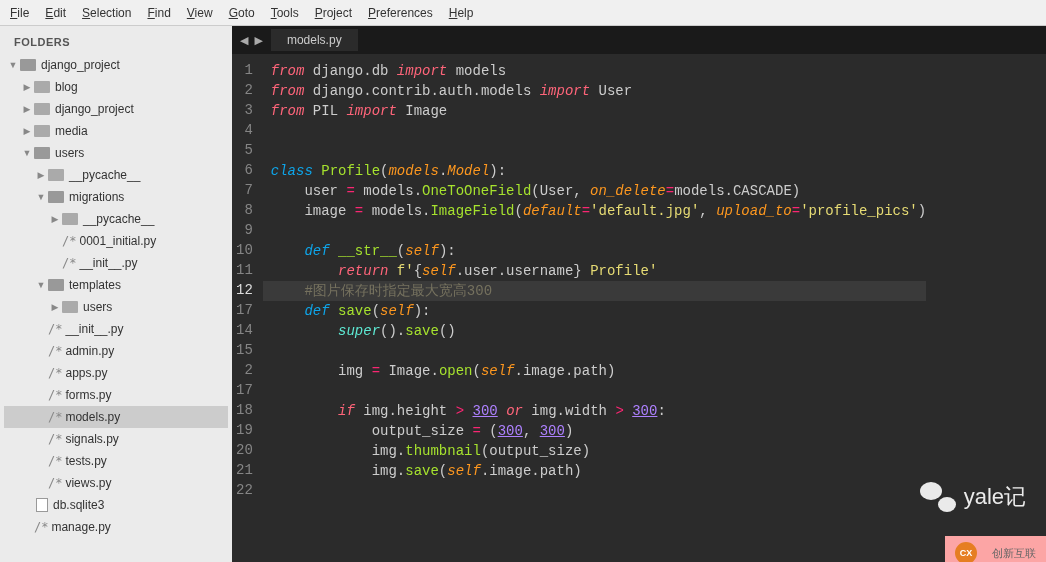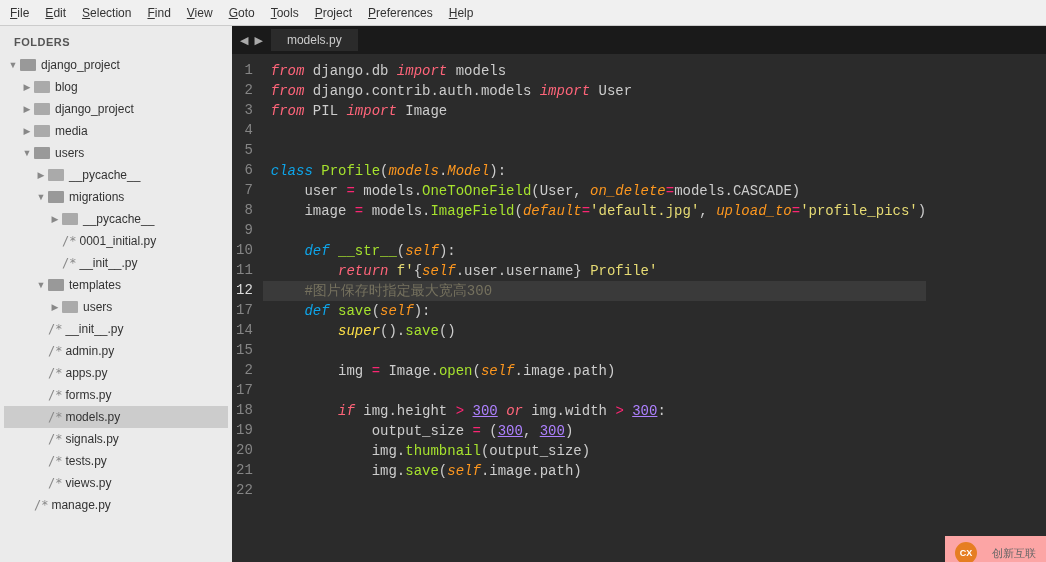--- a/index.html
+++ b/index.html
@@ -41,21 +41,21 @@
 .kw2 { color: #0ea5e9; font-style: italic; }
 .cls { color: #a6e22e; }
 .fn { color: #a6e22e; }
 .str { color: #e6db74; }
 .num { color: #ae81ff; text-decoration: underline; }
 .op { color: #f92672; }
 .param { color: #fd971f; font-style: italic; }
 .punct { color: #ccc; }
 .name { color: #ccc; }
 .comment { color: #75715e; }
-.builtin { color: #fde047; font-style: italic; }
+.builtin { color: #5eead4; font-style: italic; }
 
 .watermark-wechat { position: absolute; right: 20px; bottom: 58px; color: #fff; font-size: 22px; font-family: "Microsoft YaHei", sans-serif; display: flex; align-items: center; gap: 8px; opacity: 0.9; }
 .wechat-ico { width: 36px; height: 30px; position: relative; }
 .wechat-ico::before { content: ""; position: absolute; width: 22px; height: 18px; background: #fff; border-radius: 50%; top: 0; left: 0; }
 .wechat-ico::after { content: ""; position: absolute; width: 18px; height: 15px; background: #fff; border-radius: 50%; bottom: 0; right: 0; }
 
 .watermark-brand { position: absolute; right: 0; bottom: 0; background: #fca5a5; color: #666; font-size: 11px; padding: 6px 10px; display: flex; align-items: center; gap: 15px; font-family: "Microsoft YaHei", sans-serif; }
 .brand-ico { width: 22px; height: 22px; border: 2px solid #e67e22; border-radius: 50%; background: #e67e22; position: relative; display: flex; align-items: center; justify-content: center; color: #fff; font-weight: bold; font-size: 9px; }
 </style>
 </head>
@@ -170,20 +170,25 @@
         </li>
         <li class="tree-item indent-2">
           <span class="arrow"></span>
           <span class="fprefix">/*</span>
           <span>tests.py</span>
         </li>
         <li class="tree-item indent-2">
           <span class="arrow"></span>
           <span class="fprefix">/*</span>
           <span>views.py</span>
+        </li>
+        <li class="tree-item indent-1">
+          <span class="arrow"></span>
+          <span class="file-icon"></span>
+          <span>db.sqlite3</span>
         </li>
         <li class="tree-item indent-1">
           <span class="arrow"></span>
           <span class="fprefix">/*</span>
           <span>manage.py</span>
         </li>
       </ul>
   </div>
 
   <div class="editor-area">
@@ -214,19 +219,23 @@
           <div>2</div>
           <div>17</div>
           <div>18</div>
           <div>19</div>
           <div>20</div>
           <div>21</div>
           <div>22</div>
         </div>
       <div class="code" id="code"><div class="line"><span class="kw">from</span><span class="name"> django</span><span class="punct">.</span><span class="name">db</span><span class="name"> </span><span class="kw">import</span><span class="name"> models</span></div><div class="line"><span class="kw">from</span><span class="name"> django</span><span class="punct">.</span><span class="name">contrib</span><span class="punct">.</span><span class="name">auth</span><span class="punct">.</span><span class="name">models</span><span class="name"> </span><span class="kw">import</span><span class="name"> User</span></div><div class="line"><span class="kw">from</span><span class="name"> PIL</span><span class="name"> </span><span class="kw">import</span><span class="name"> Image</span></div><div class="line"></div><div class="line"></div><div class="line"><span class="kw2">class</span><span class="name"> </span><span class="cls">Profile</span><span class="punct">(</span><span class="param">models</span><span class="punct">.</span><span class="param">Model</span><span class="punct">)</span><span class="punct">:</span></div><div class="line"><span class="name">    user </span><span class="op">=</span><span class="name"> models</span><span class="punct">.</span><span class="fn">OneToOneField</span><span class="punct">(</span><span class="name">User</span><span class="punct">, </span><span class="param">on_delete</span><span class="op">=</span><span class="name">models</span><span class="punct">.</span><span class="name">CASCADE</span><span class="punct">)</span></div><div class="line"><span class="name">    image </span><span class="op">=</span><span class="name"> models</span><span class="punct">.</span><span class="fn">ImageField</span><span class="punct">(</span><span class="param">default</span><span class="op">=</span><span class="str">'default.jpg'</span><span class="punct">, </span><span class="param">upload_to</span><span class="op">=</span><span class="str">'profile_pics'</span><span class="punct">)</span></div><div class="line"></div><div class="line"><span class="name">    </span><span class="kw2">def</span><span class="name"> </span><span class="fn">__str__</span><span class="punct">(</span><span class="param">self</span><span class="punct">)</span><span class="punct">:</span></div><div class="line"><span class="name">        </span><span class="kw">return</span><span class="name"> </span><span class="str">f'</span><span class="punct">{</span><span class="param">self</span><span class="punct">.</span><span class="name">user</span><span class="punct">.</span><span class="name">username</span><span class="punct">}</span><span class="str"> Profile'</span></div><div class="line cur"><span class="name">    </span><span class="comment">#图片保存时指定最大宽高300</span></div><div class="line"><span class="name">    </span><span class="kw2">def</span><span class="name"> </span><span class="fn">save</span><span class="punct">(</span><span class="param">self</span><span class="punct">)</span><span class="punct">:</span></div><div class="line"><span class="name">        </span><span class="builtin">super</span><span class="punct">()</span><span class="punct">.</span><span class="fn">save</span><span class="punct">()</span></div><div class="line"></div><div class="line"><span class="name">        img </span><span class="op">=</span><span class="name"> Image</span><span class="punct">.</span><span class="fn">open</span><span class="punct">(</span><span class="param">self</span><span class="punct">.</span><span class="name">image</span><span class="punct">.</span><span class="name">path</span><span class="punct">)</span></div><div class="line"></div><div class="line"><span class="name">        </span><span class="kw">if</span><span class="name"> img</span><span class="punct">.</span><span class="name">height</span><span class="name"> </span><span class="op">&gt;</span><span class="name"> </span><span class="num">300</span><span class="name"> </span><span class="kw">or</span><span class="name"> img</span><span class="punct">.</span><span class="name">width</span><span class="name"> </span><span class="op">&gt;</span><span class="name"> </span><span class="num">300</span><span class="punct">:</span></div><div class="line"><span class="name">            output_size </span><span class="op">=</span><span class="name"> </span><span class="punct">(</span><span class="num">300</span><span class="punct">, </span><span class="num">300</span><span class="punct">)</span></div><div class="line"><span class="name">            img</span><span class="punct">.</span><span class="fn">thumbnail</span><span class="punct">(</span><span class="name">output_size</span><span class="punct">)</span></div><div class="line"><span class="name">            img</span><span class="punct">.</span><span class="fn">save</span><span class="punct">(</span><span class="param">self</span><span class="punct">.</span><span class="name">image</span><span class="punct">.</span><span class="name">path</span><span class="punct">)</span></div><div class="line"></div></div>
 
+      <div class="watermark-wechat">
+        <div class="wechat-ico"></div>
+        <span>yale记</span>
+      </div>
       <div class="watermark-brand">
         <div class="brand-ico">CX</div>
         <span>创新互联</span>
       </div>
     </div>
   </div>
 </div>
 
 </body></html>

